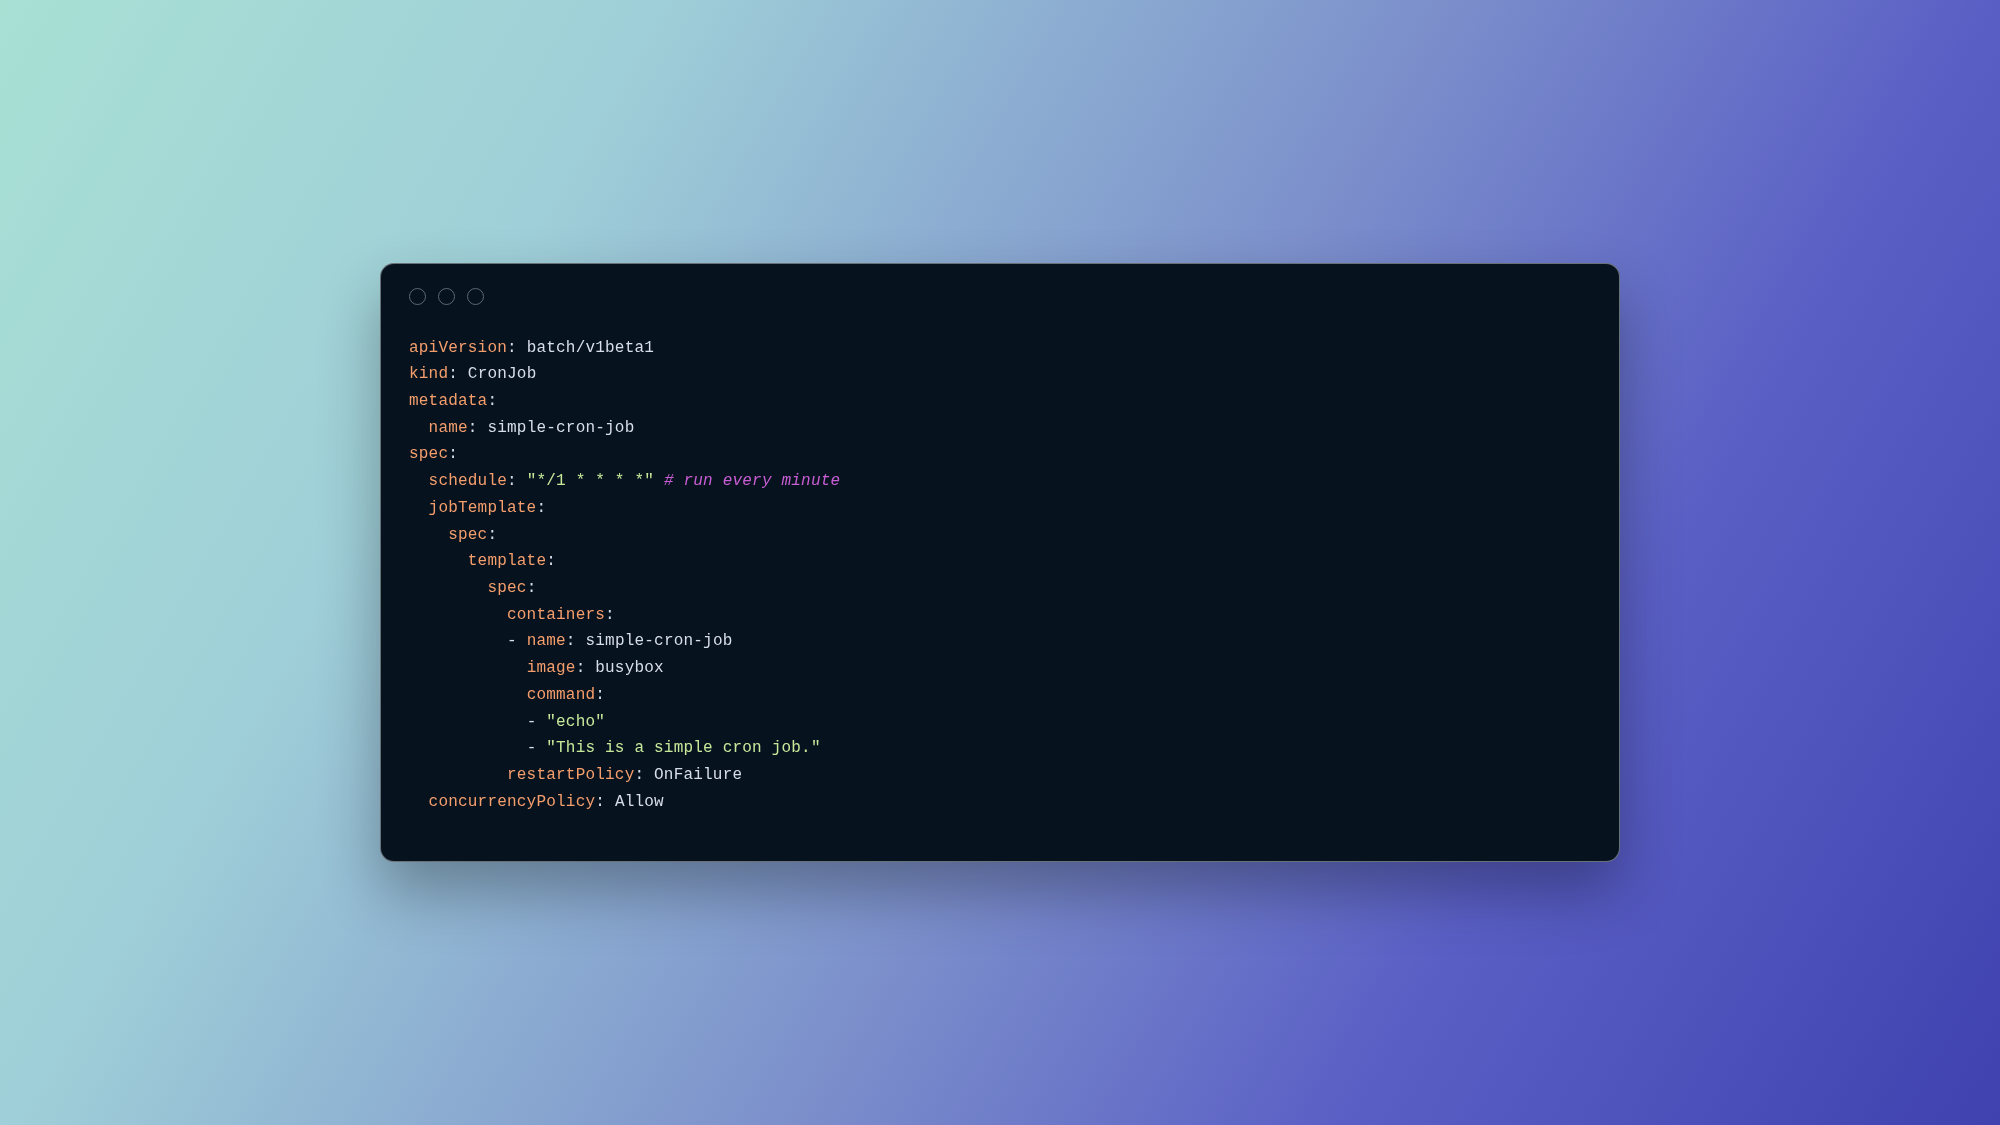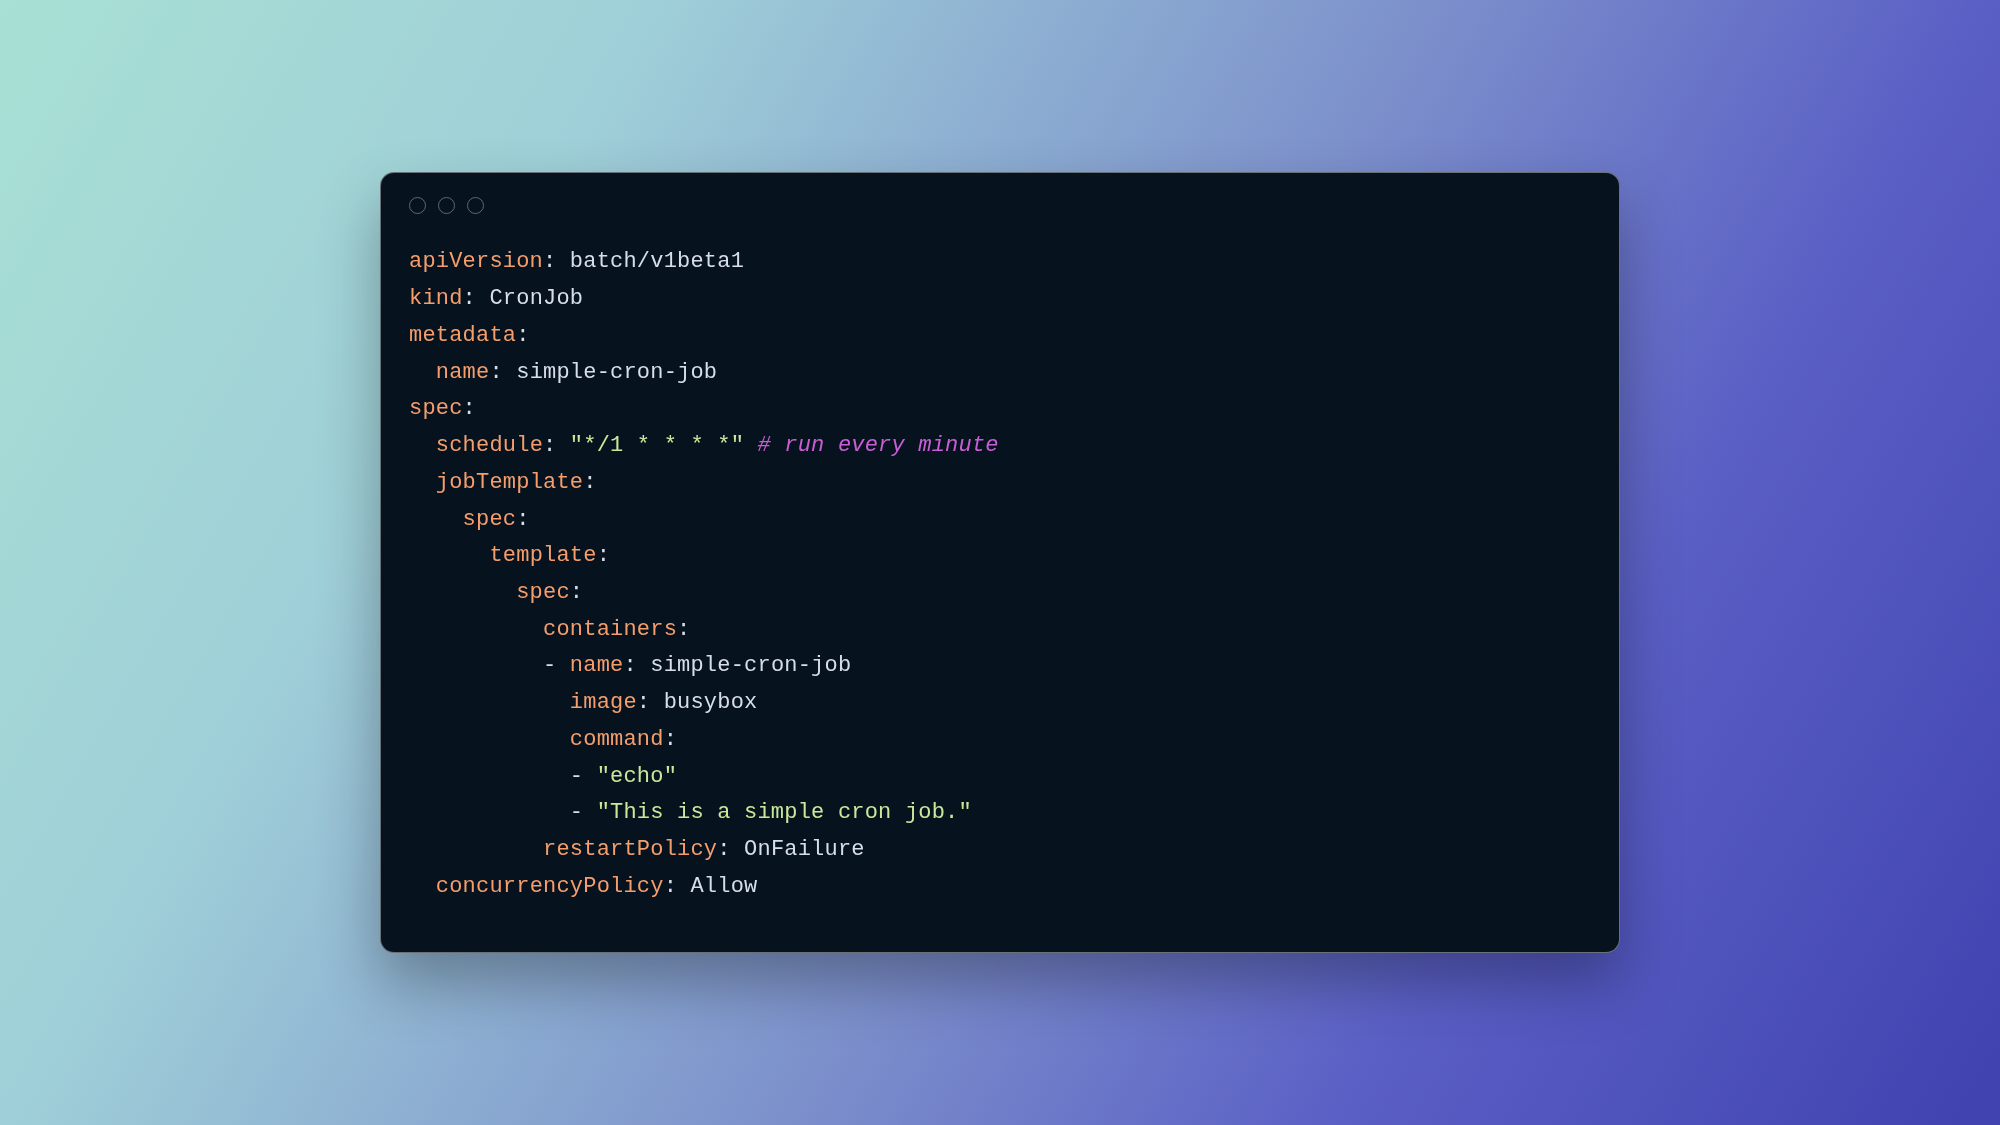--- a/index.html
+++ b/index.html
@@ -30,21 +30,21 @@
       margin-bottom: 30px;
     }
     .dot {
       width: 17px;
       height: 17px;
       border-radius: 50%;
       border: 1.8px solid #5a6a76;
       background: transparent;
     }
     .code {
-      font-size: 22px;
+      font-size: 16px;
       line-height: 1.67;
       white-space: pre;
       font-weight: 400;
       letter-spacing: 0.2px;
     }
     .key { color: #f59e6c; }
     .val { color: #d8dee9; }
     .str { color: #c8e99a; }
     .com { color: #c95dd4; font-style: italic; }
     .punct { color: #d8dee9; }

